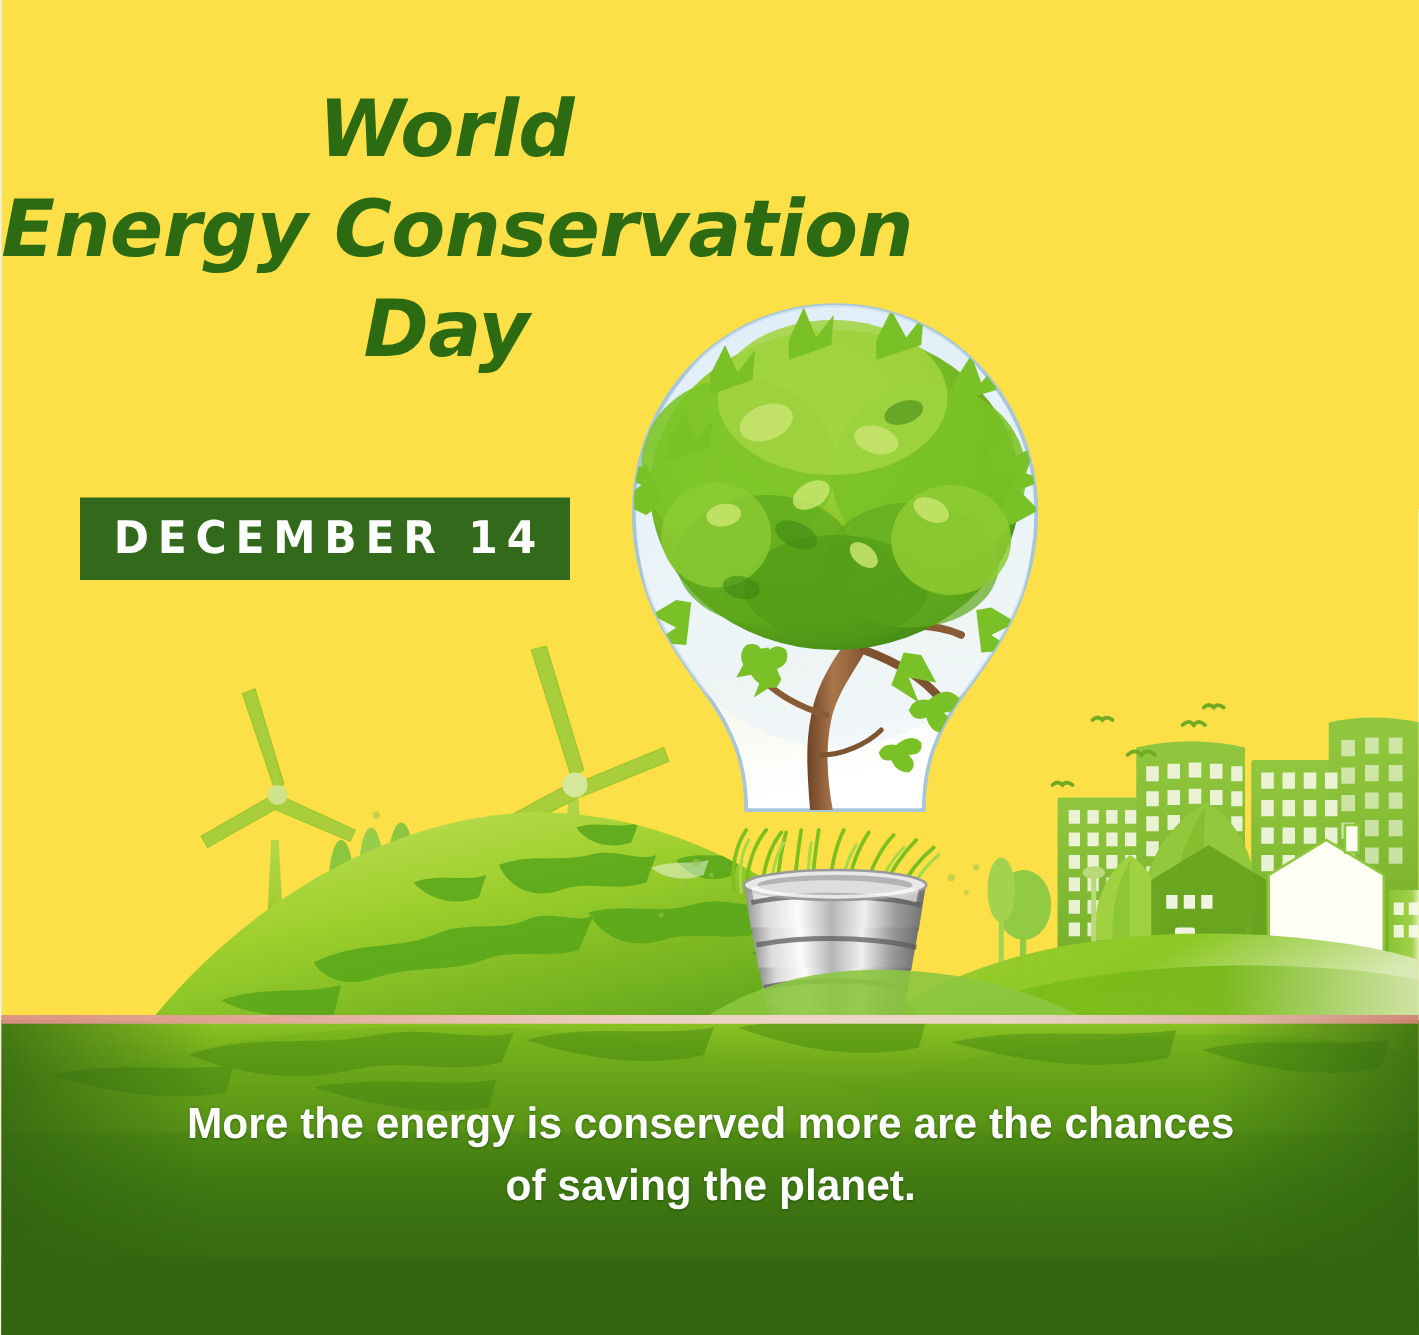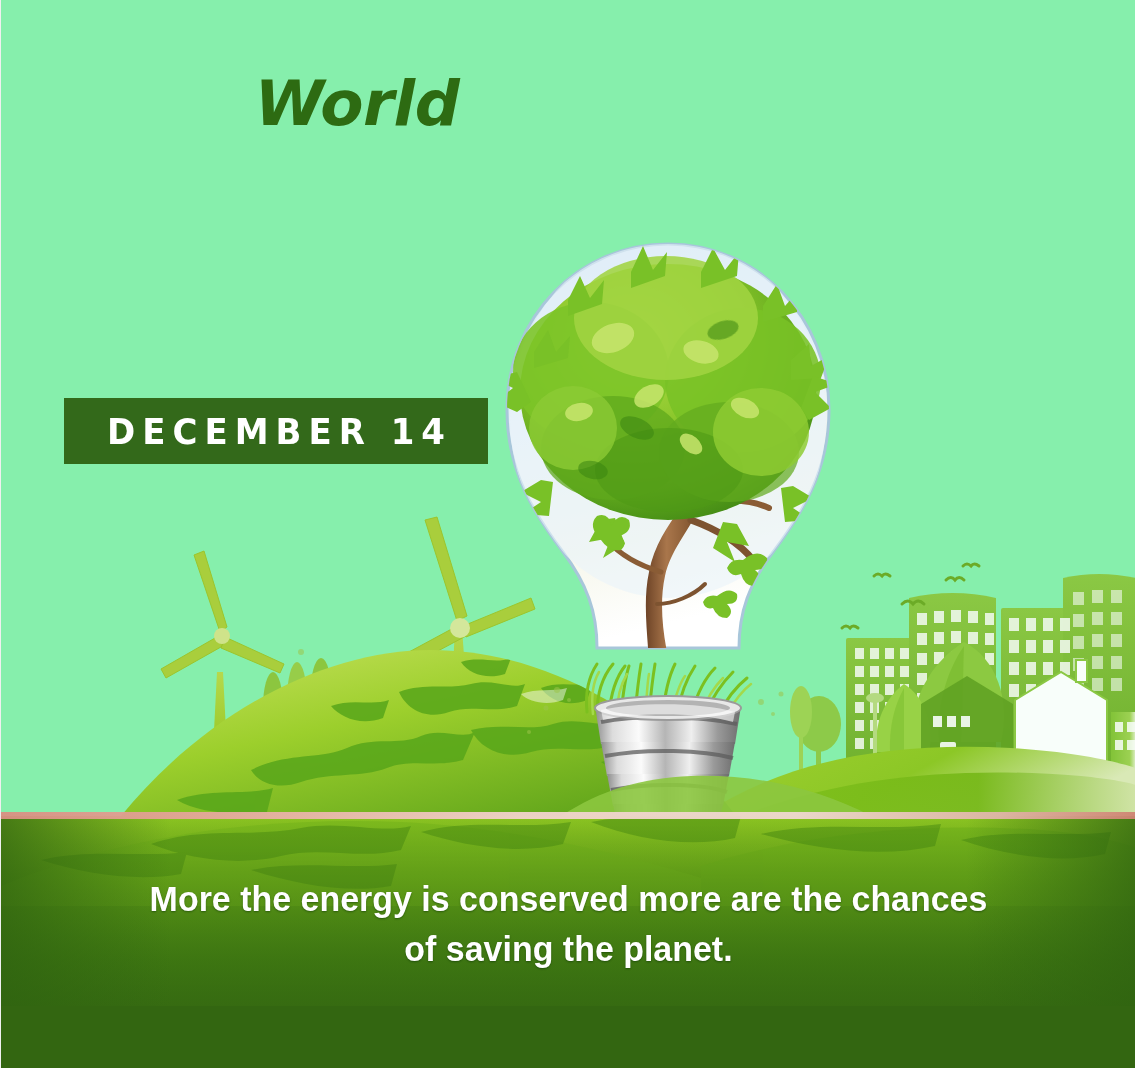--- a/index.html
+++ b/index.html
@@ -17,21 +17,21 @@
     border-left:1px solid #f0f0f0;
     box-sizing:border-box;
   }
 
   
   #scene{
     position:absolute;
     left:0; top:0;
     width:1135px; height:816px;
     overflow:hidden;
-    background:#86efac;
+    background:#fde047;
   }
   #scene-svg{position:absolute;left:0;top:0;}
 
   
   #headline{
     position:absolute;
     left:0; top:72px;
     width:712px;
     text-align:center;
     z-index:40;
@@ -48,21 +48,21 @@
     white-space:nowrap;
   }
   .hl-1{font-size:63px; margin-bottom:17px;}
   .hl-2{font-size:63px; margin-bottom:17px;}
   .hl-3{font-size:63px;}
 
   
   #date-badge{
     position:absolute;
     left:63px; top:398px;
-    width:424px; height:66px;
+    width:392px; height:66px;
     background:#33691a;
     z-index:40;
     display:flex;
     align-items:center;
     justify-content:center;
   }
   #date-badge-label{
     color:#ffffff;
     font-family:"DejaVu Sans", sans-serif;
     font-weight:bold;
@@ -530,20 +530,22 @@
           <circle cx="760" cy="702" r="3"></circle>
         <circle cx="772" cy="714" r="2"></circle>
           <circle cx="780" cy="694" r="2.5"></circle>
         <circle cx="300" cy="652" r="3"></circle>
           <circle cx="528" cy="732" r="2"></circle>
       </g>
     </svg>
 
     <div id="headline">
       <span class="hl-line hl-1">World</span>
+      <span class="hl-line hl-2">Energy Conservation</span>
+      <span class="hl-line hl-3">Day</span>
     </div>
 
     <div id="date-badge">
       <span id="date-badge-label">DECEMBER 14</span>
     </div>
   </div>
 
   <div id="divider"></div>
 
   <div id="caption-band">

